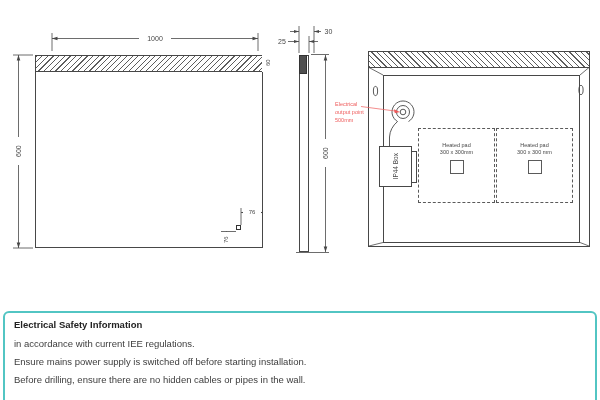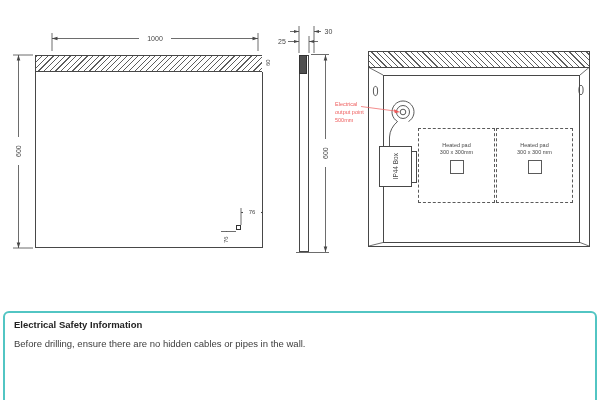--- a/index.html
+++ b/index.html
@@ -132,17 +132,19 @@
     </g>
     <g>
       <line x1="361" y1="106.5" x2="397" y2="111.3" stroke="var(--annotation-red)" stroke-width="0.7"></line>
       <polygon points="400,112 393.8,109.2 394.8,113.2" fill="var(--annotation-red)"></polygon>
     </g>
   </svg>
 
   <div id="info-panel">
     <div class="t">Electrical Safety Information</div>
     <div class="b">
+      <div>in accordance with current IEE regulations.</div>
+      <div>Ensure mains power supply is switched off before starting installation.</div>
       <div>Before drilling, ensure there are no hidden cables or pipes in the wall.</div>
     </div>
   </div>
 
 </div>
 
 </body></html>

